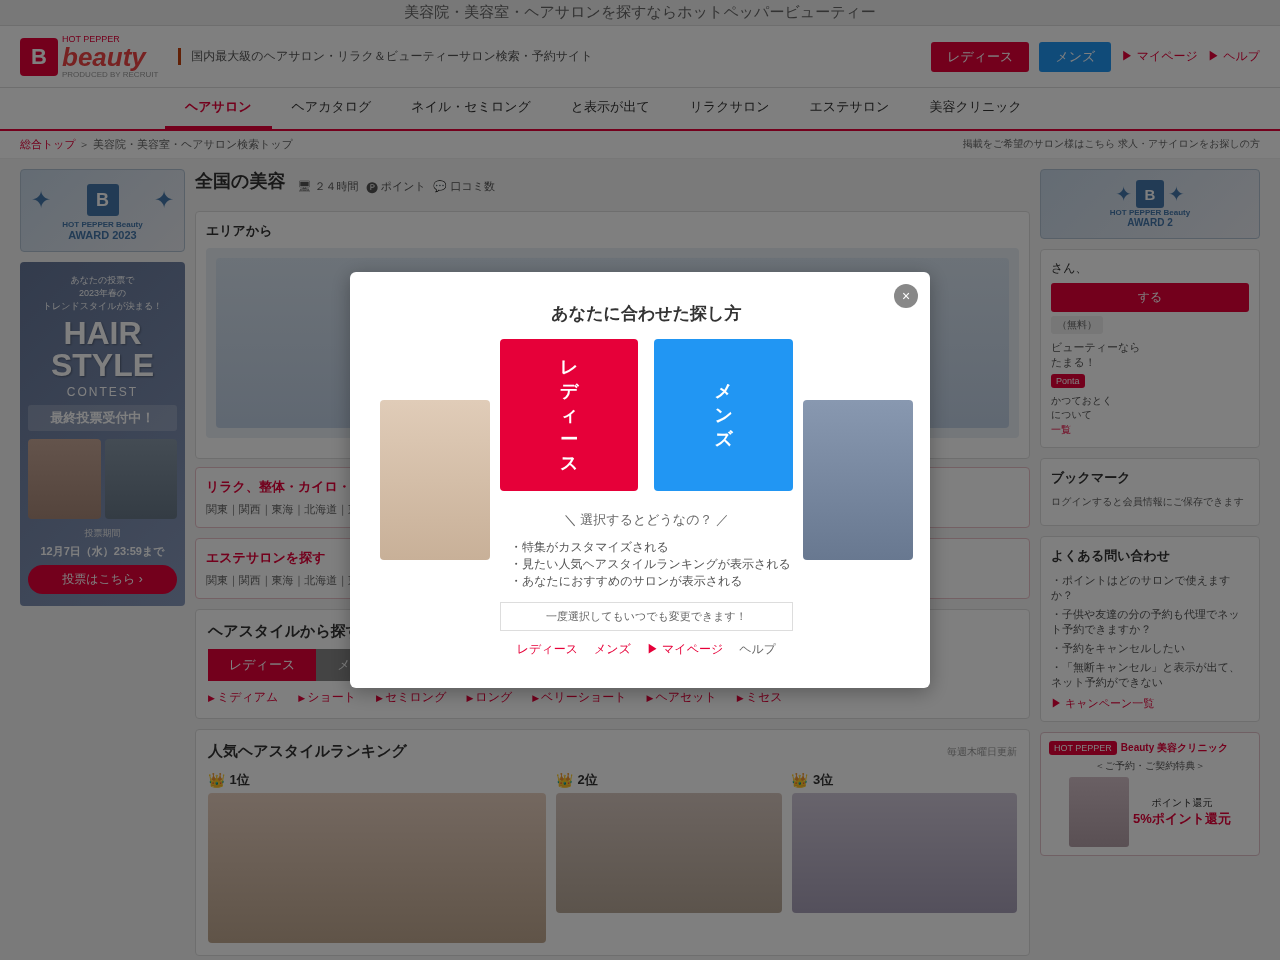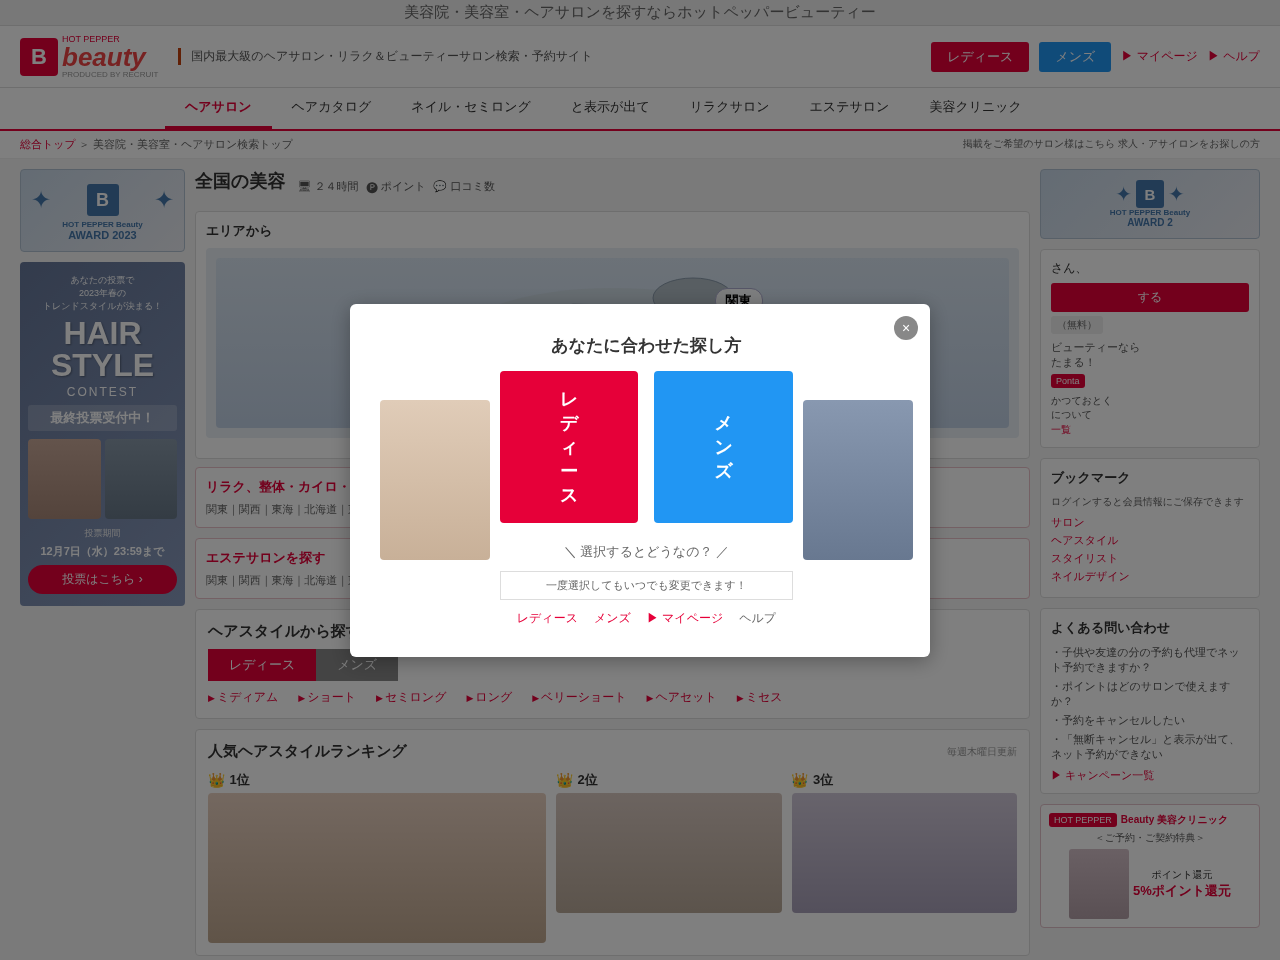--- a/index.html
+++ b/index.html
@@ -313,33 +313,27 @@
       <div style="display:flex;align-items:center;gap:4px;margin-bottom:6px;">
         <span style="background:#e60039;color:#fff;font-size:9px;padding:2px 5px;border-radius:3px;">Ponta</span>
       </div>
       <div style="font-size:10px;color:#555;">かつておとく<br>について</div>
       <span style="color:#e60039;font-size:10px;cursor:pointer;">一覧</span>
     </div>
 
     <div class="sidebar-card">
       <div class="sidebar-card-title">ブックマーク</div>
       <div class="bookmark-login">ログインすると会員情報にご保存できます</div>
-      <div class="bookmark-section">
-        <span class="bookmark-link">サロン</span>
-        <span class="bookmark-link">ヘアスタイル</span>
-        <span class="bookmark-link">スタイリスト</span>
-        <span class="bookmark-link">ネイルデザイン</span>
-      </div>
     </div>
 
     <div class="sidebar-card">
       <div class="sidebar-card-title">よくある問い合わせ</div>
       <ul class="faq-section">
+        <li>ポイントはどのサロンで使えますか？</li>
         <li>子供や友達の分の予約も代理でネット予約できますか？</li>
-        <li>ポイントはどのサロンで使えますか？</li>
         <li>予約をキャンセルしたい</li>
         <li>「無断キャンセル」と表示が出て、ネット予約ができない</li>
       </ul>
       <div class="campaign-link" style="color:#e60039;font-size:11px;cursor:pointer;margin-top:6px;">▶ キャンペーン一覧</div>
     </div>
 
     <div class="beauty-clinic-banner">
       <div style="display:flex;gap:4px;align-items:center;margin-bottom:4px;">
         <span style="background:#e60039;color:#fff;font-size:9px;padding:2px 5px;border-radius:3px;">HOT PEPPER</span>
         <span style="font-size:10px;color:#e60039;font-weight:bold;">Beauty 美容クリニック</span>
@@ -373,20 +367,25 @@
 
         <div class="modal-buttons">
           <button class="modal-ladies-btn">レディース</button>
           <button class="modal-mens-btn">メンズ</button>
         </div>
 
         <div style="text-align:center;font-size:13px;color:#666;margin-bottom:10px;">
           ＼ <span>選択するとどうなの？</span> ／
         </div>
 
+        <ul style="font-size:12px;color:#555;margin-bottom:12px;padding-left:10px;list-style:none;">
+          <li>・特集がカスタマイズされる</li>
+          <li>・見たい人気ヘアスタイルランキングが表示される</li>
+          <li>・あなたにおすすめのサロンが表示される</li>
+        </ul>
 
         <div style="text-align:center;border:1px solid #ddd;padding:6px;font-size:11px;color:#666;margin-bottom:10px;">一度選択してもいつでも変更できます！</div>
 
         <div style="display:flex;justify-content:center;gap:16px;font-size:12px;color:#666;">
           <span style="color:#e60039;cursor:pointer;">レディース</span>
           <span style="color:#e60039;cursor:pointer;">メンズ</span>
           <span style="color:#e60039;cursor:pointer;">▶ マイページ</span>
           <span style="color:#666;cursor:pointer;">ヘルプ</span>
         </div>
       </div>

